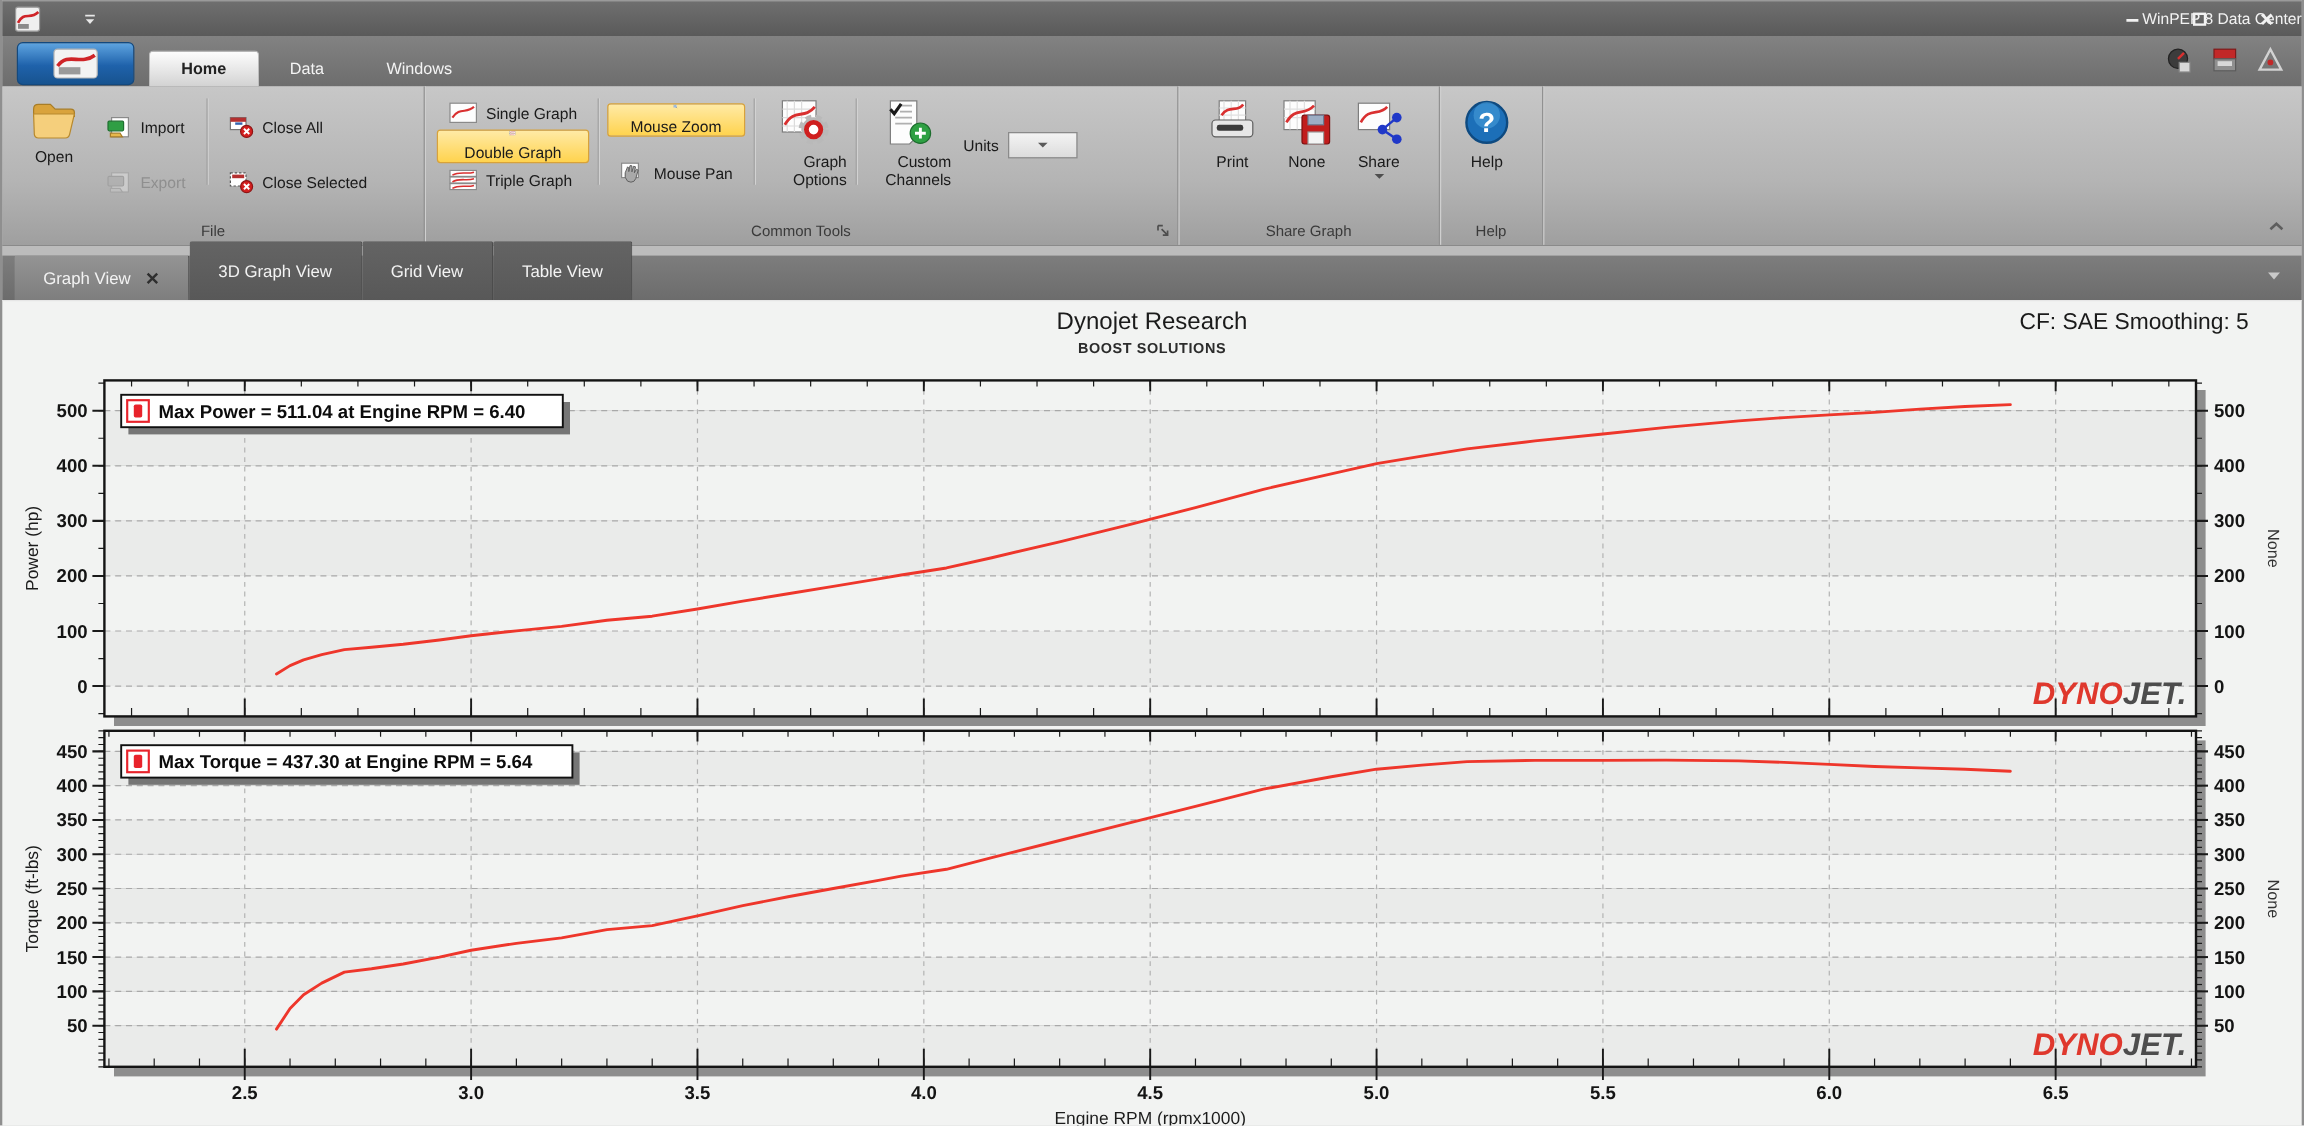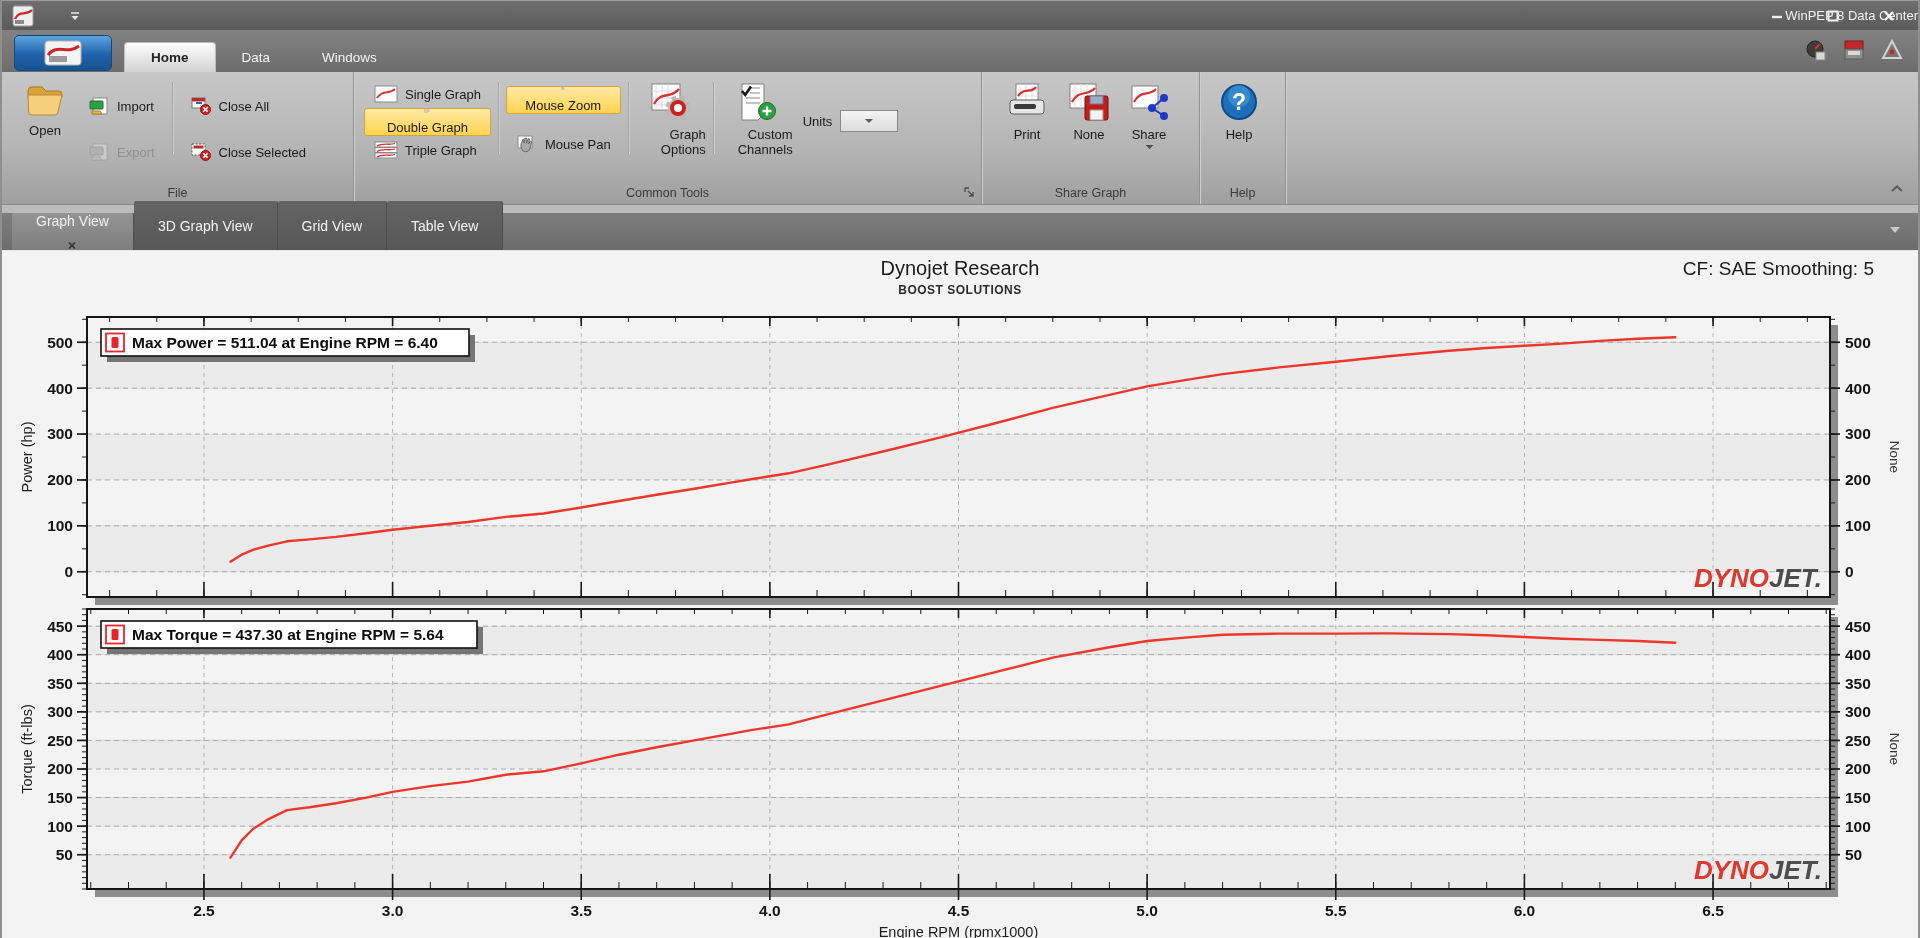--- a/index.html
+++ b/index.html
@@ -65,21 +65,21 @@
   .ribbon-collapse { position:absolute; right:12px; bottom:8px; width:18px; height:14px; cursor:pointer; }
 
   .ribbon-gap { height:8px; background:#bcbcbc; }
 
   
   .viewtabs { position:relative; height:37px; background:linear-gradient(#7d7d7d,#6c6c6c);
     display:flex; align-items:flex-end; padding-left:10px; }
   .vtab { height:49px; padding:0 24px; display:flex; align-items:center; gap:12px;
     background:linear-gradient(#646464,#585858); color:#f3f3f3; font-size:14px;
     border-right:1px solid #4c4c4c; border-radius:2px 2px 0 0; cursor:pointer; white-space:nowrap; }
-  .vtab.active { height:37px; background:linear-gradient(#949494,#7e7e7e);flex-direction:column; }
+  .vtab.active { height:37px; background:linear-gradient(#949494,#7e7e7e); }
   .vtab .closex { width:12px; height:12px; cursor:pointer; }
   .vtabs-arrow { position:absolute; right:16px; top:12px; width:14px; height:10px; cursor:pointer; }
 
   
   .content { position:relative; height:688px; background:#f2f3f2;
     border-top:1px solid #e6e6e6; }
   .chart-title { position:absolute; top:6px; left:0; right:0; text-align:center;
     font-size:20px; color:#1b1b1b; }
   .chart-subtitle { position:absolute; top:32px; left:0; right:0; text-align:center;
     font-size:12px; font-weight:bold; color:#2c2c2c; letter-spacing:.5px; }

